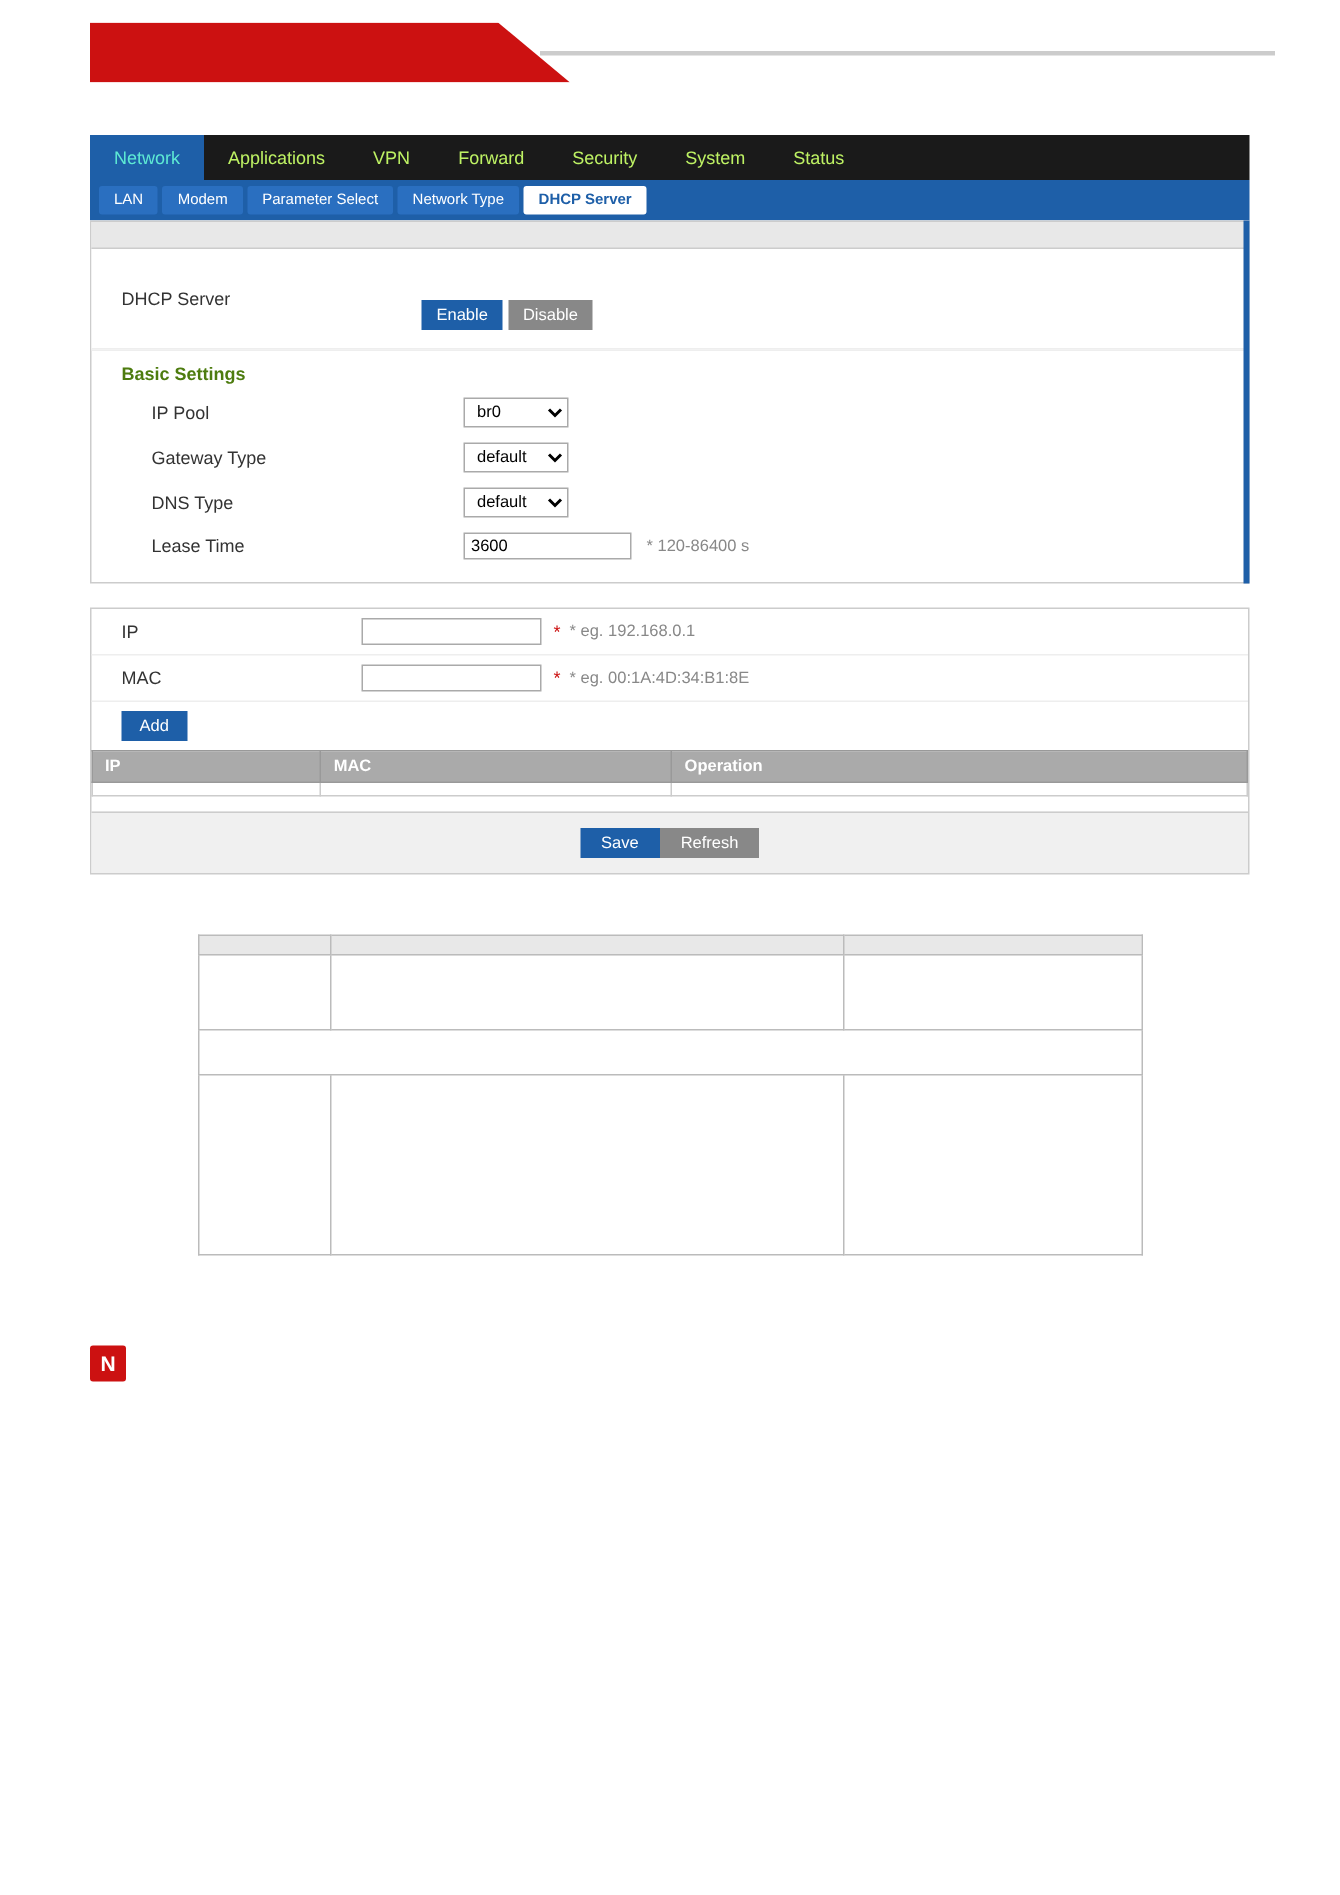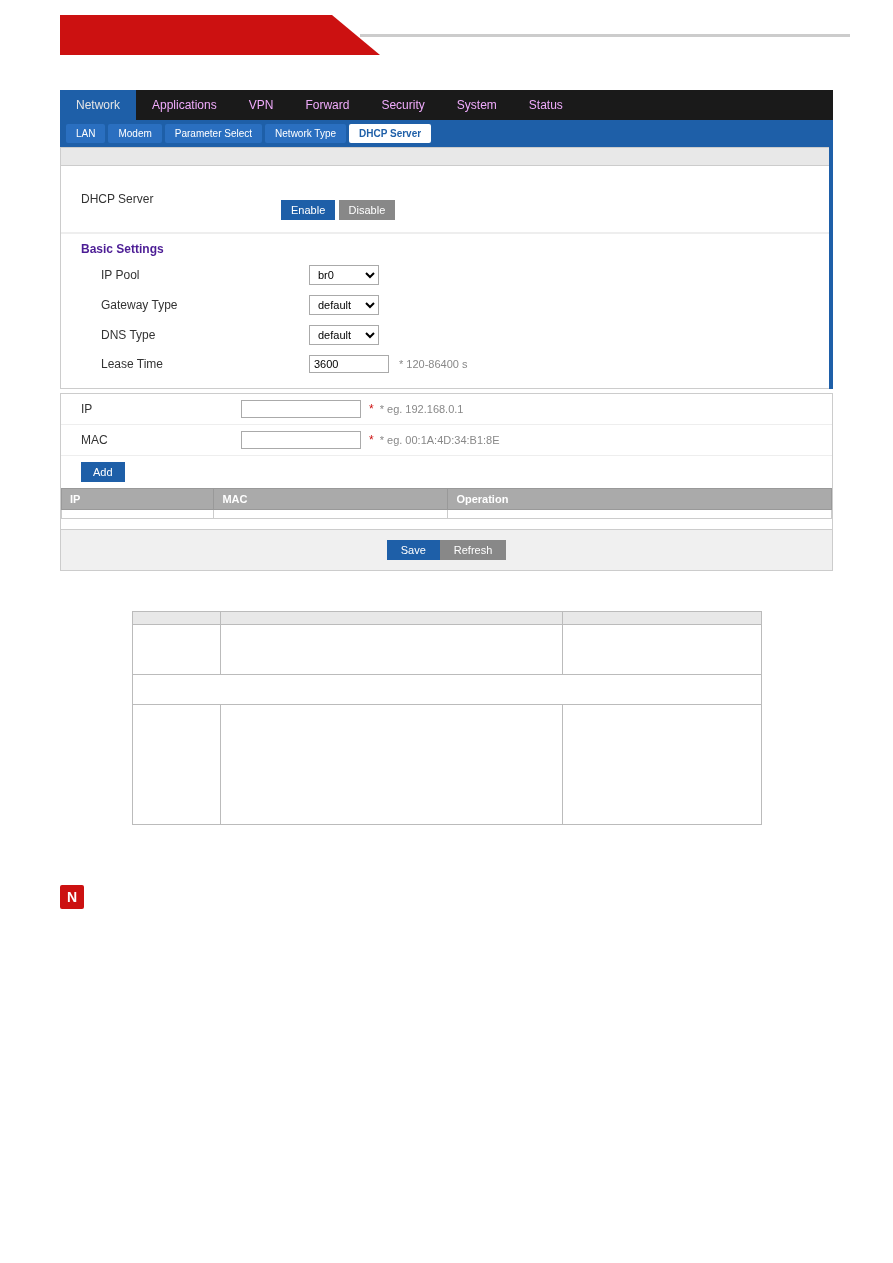--- a/index.html
+++ b/index.html
@@ -45,28 +45,28 @@
 
     
     .nav-tabs-primary {
       display: flex;
       background: #1a1a1a;
       border-radius: 0;
       overflow: hidden;
     }
     .nav-tab-primary {
       padding: 8px 16px;
-      color: #f0abfc;
+      color: #bef264;
       cursor: pointer;
       font-size: 12px;
       white-space: nowrap;
     }
     .nav-tab-primary.active {
       background: #1e5fa8;
-      color: #e5e5e5;
+      color: #5eead4;
     }
 
     .nav-tabs-secondary {
       display: flex;
       background: #1e5fa8;
       padding: 4px 6px;
       gap: 3px;
     }
     .nav-tab-secondary {
       padding: 4px 10px;
@@ -122,21 +122,21 @@
       background: #888;
       color: #fff;
       border: none;
       padding: 4px 10px;
       cursor: pointer;
       font-size: 11px;
     }
 
     
     .section-header {
-      color: #4c1d95;
+      color: #4d7c0f;
       font-size: 12px;
       font-weight: bold;
       padding: 8px 20px 4px 20px;
       border-top: 1px solid #eee;
     }
     .settings-row {
       display: flex;
       align-items: center;
       padding: 5px 20px 5px 40px;
     }
@@ -155,21 +155,21 @@
       padding: 2px 4px;
       font-size: 11px;
       border: 1px solid #aaa;
       background: #fff;
       min-width: 70px;
     }
     .settings-control input[type="text"] {
       padding: 2px 4px;
       font-size: 11px;
       border: 1px solid #aaa;
-      width: 80px;
+      width: 112px;
     }
     .hint-text {
       color: #888;
       font-size: 11px;
       margin-left: 4px;
     }
     .required-star {
       color: #cc1111;
       margin-left: 2px;
     }
@@ -391,21 +391,21 @@
         <div class="settings-control">
           <input type="text" value="3600" style="">
           <span class="hint-text">* 120-86400 s</span>
         </div>
       </div>
 
     </div>
     <div class="content-right-border"></div>
   </div>
 
-  <div class="static-ip-box" style="margin-top: 4px;">
+  <div class="static-ip-box" style="margin-top: 16px;">
 
     <div class="static-ip-row">
       <div class="settings-label">IP</div>
       <div class="static-ip-input">
         <input type="text" placeholder="" style="">
         <span class="required-star">*</span>
         <span class="eg-text">* eg. 192.168.0.1</span>
       </div>
     </div>
 

